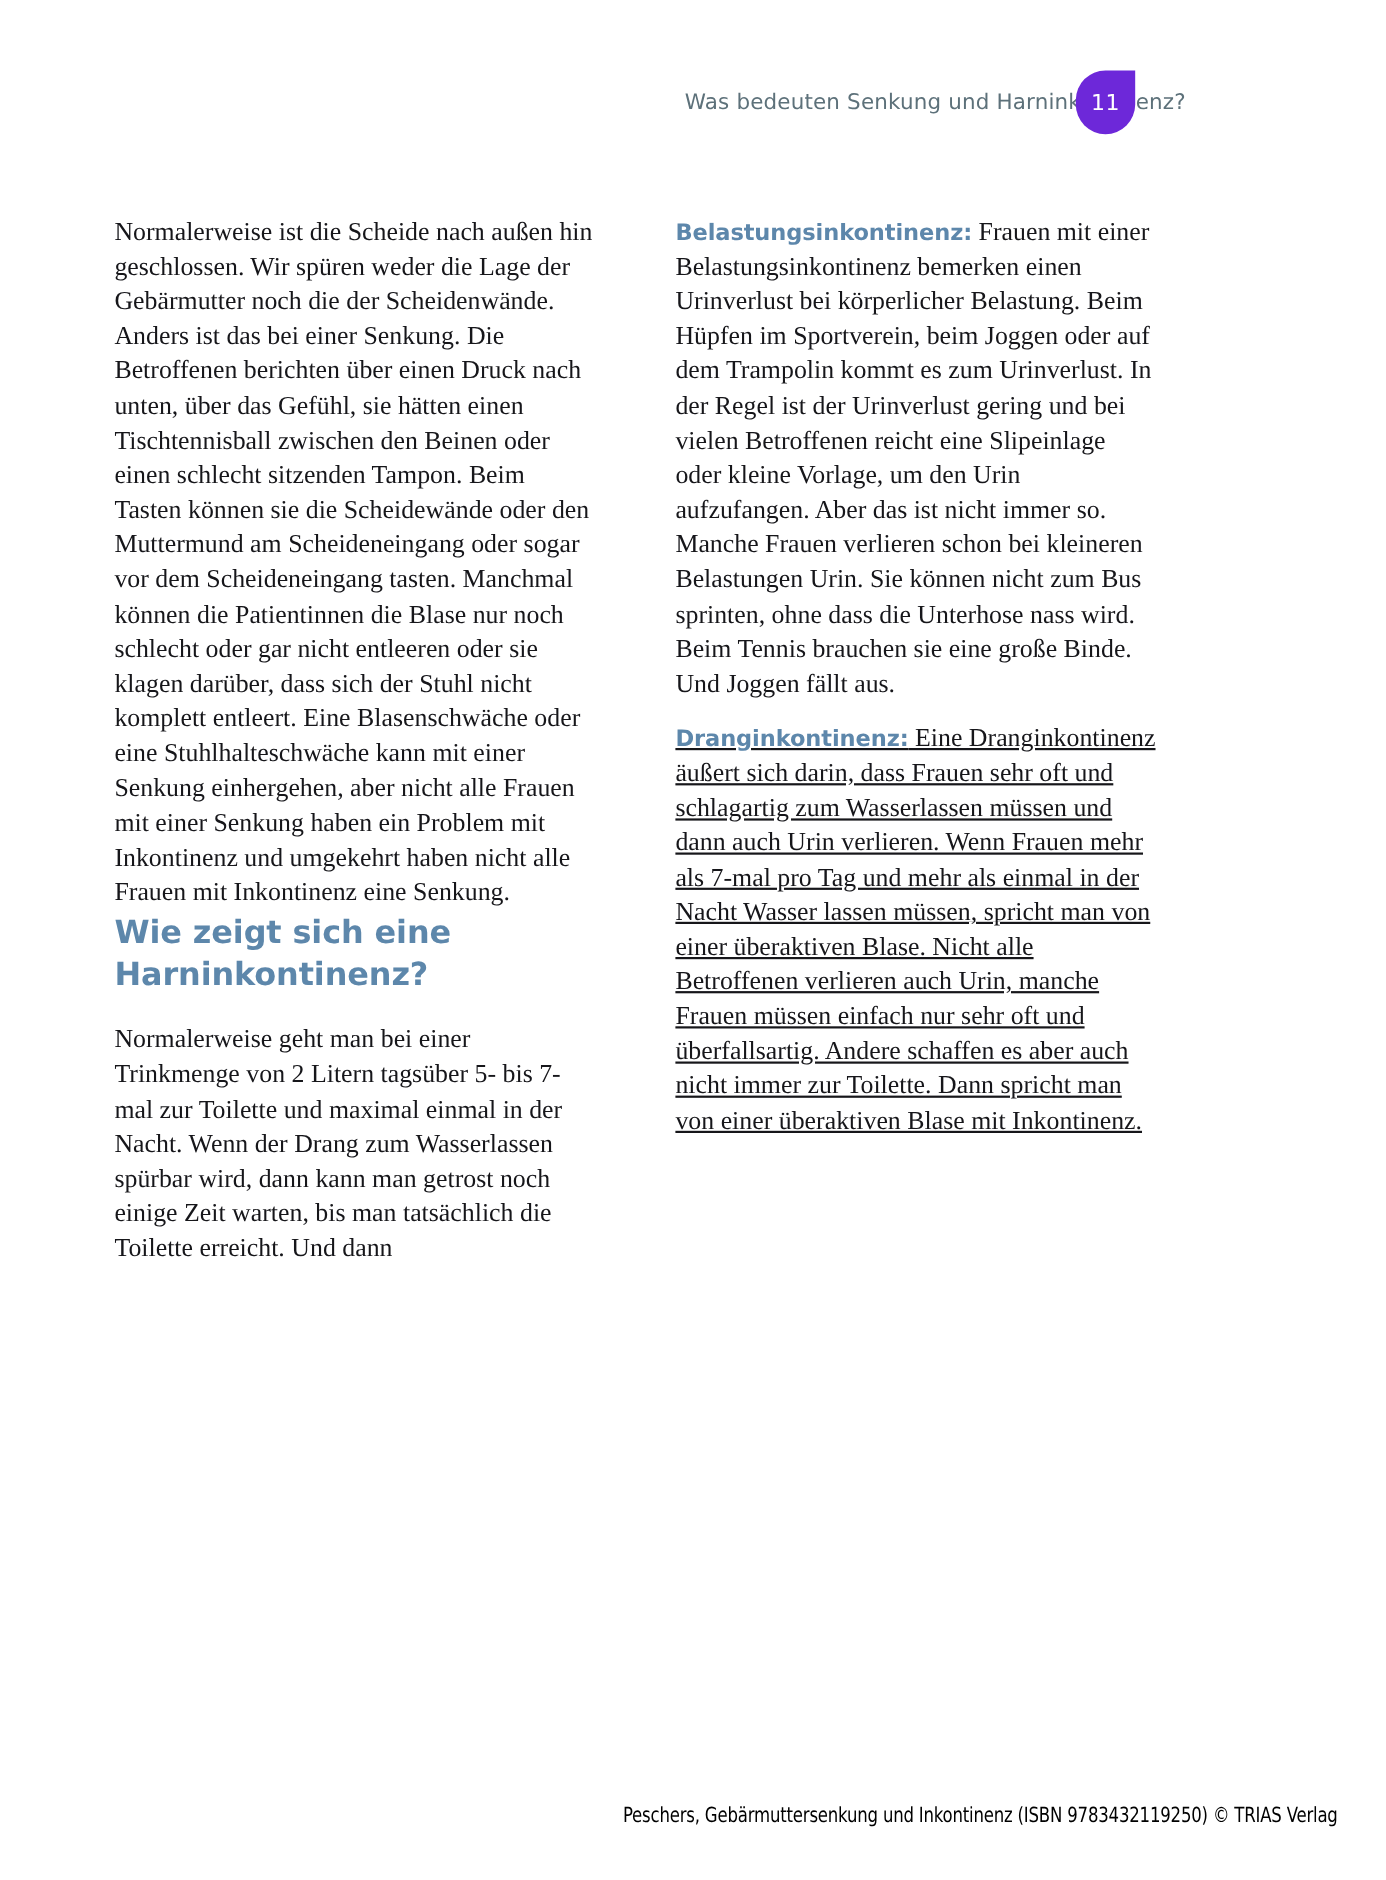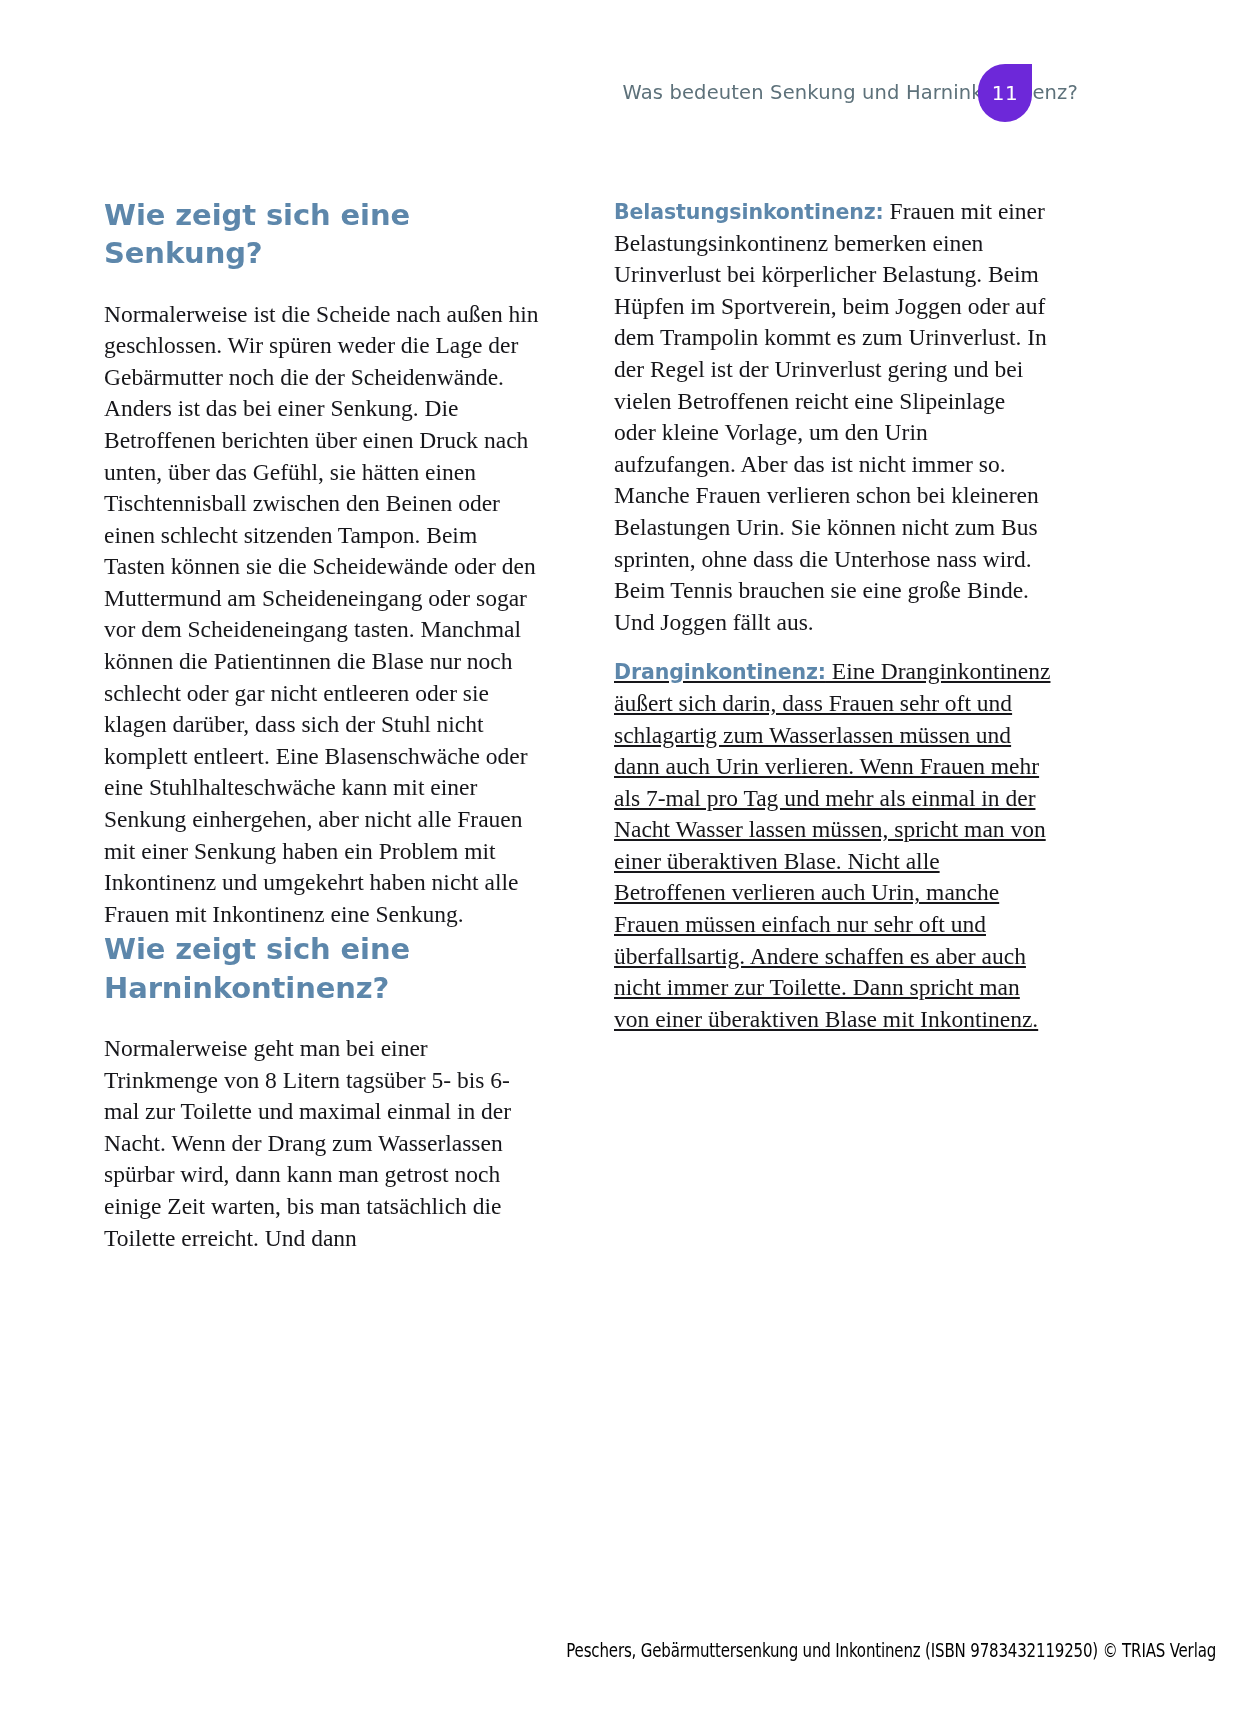--- a/index.html
+++ b/index.html
@@ -137,25 +137,24 @@
   <div class="runhead">
     <div class="runhead-title">Was bedeuten Senkung und Harninkontinenz?</div>
     <div class="page-badge">
       <span class="page-badge-num">11</span>
     </div>
   </div>
 
   <div class="columns">
 
     <div class="col col-left">
-      <h2 class="section-heading">Wie zeigt sich eine Senkung?</h2>
       <p class="body">Normalerweise ist die Scheide nach außen hin geschlossen. Wir spüren weder die Lage der Gebärmutter noch die der Scheidenwände. Anders ist das bei einer Senkung. Die Betroffenen berichten über einen Druck nach unten, über das Gefühl, sie hätten einen Tischtennisball zwischen den Beinen oder einen schlecht sitzenden Tampon. Beim Tasten können sie die Scheidewände oder den Muttermund am Scheideneingang oder sogar vor dem Scheideneingang tasten. Manchmal können die Patientinnen die Blase nur noch schlecht oder gar nicht entleeren oder sie klagen darüber, dass sich der Stuhl nicht komplett entleert. Eine Blasenschwäche oder eine Stuhlhalteschwäche kann mit einer Senkung einhergehen, aber nicht alle Frauen mit einer Senkung haben ein Problem mit Inkontinenz und umgekehrt haben nicht alle Frauen mit Inkontinenz eine Senkung.</p>
 
       <h2 class="section-heading second">Wie zeigt sich eine Harninkontinenz?</h2>
-      <p class="body">Normalerweise geht man bei einer Trinkmenge von 8 Litern tagsüber 5- bis 6-mal zur Toilette und maximal einmal in der Nacht. Wenn der Drang zum Wasserlassen spürbar wird, dann kann man getrost noch einige Zeit warten, bis man tatsächlich die Toilette erreicht. Und dann</p>
+      <p class="body">Normalerweise geht man bei einer Trinkmenge von 2 Litern tagsüber 5- bis 7-mal zur Toilette und maximal einmal in der Nacht. Wenn der Drang zum Wasserlassen spürbar wird, dann kann man getrost noch einige Zeit warten, bis man tatsächlich die Toilette erreicht. Und dann</p>
     </div>
 
     <div class="col col-right">
 
       <p class="body">
         <span class="lead-term">Belastungsinkontinenz:</span><span> Frauen mit einer Belastungsinkontinenz bemerken einen Urinverlust bei körperlicher Belastung. Beim Hüpfen im Sportverein, beim Joggen oder auf dem Trampolin kommt es zum Urinverlust. In der Regel ist der Urinverlust gering und bei vielen Betroffenen reicht eine Slipeinlage oder kleine Vorlage, um den Urin aufzufangen. Aber das ist nicht immer so. Manche Frauen verlieren schon bei kleineren Belastungen Urin. Sie können nicht zum Bus sprinten, ohne dass die Unterhose nass wird. Beim Tennis brauchen sie eine große Binde. Und Joggen fällt aus.</span>
       </p>
 
       <p class="body">
         <span class="lead-term">Dranginkontinenz:</span><span> Eine Dranginkontinenz äußert sich darin, dass Frauen sehr oft und schlagartig zum Wasserlassen müssen und dann auch Urin verlieren. Wenn Frauen mehr als 7-mal pro Tag und mehr als einmal in der Nacht Wasser lassen müssen, spricht man von einer überaktiven Blase. Nicht alle Betroffenen verlieren auch Urin, manche Frauen müssen einfach nur sehr oft und überfallsartig. Andere schaffen es aber auch nicht immer zur Toilette. Dann spricht man von einer überaktiven Blase mit Inkontinenz.</span>

